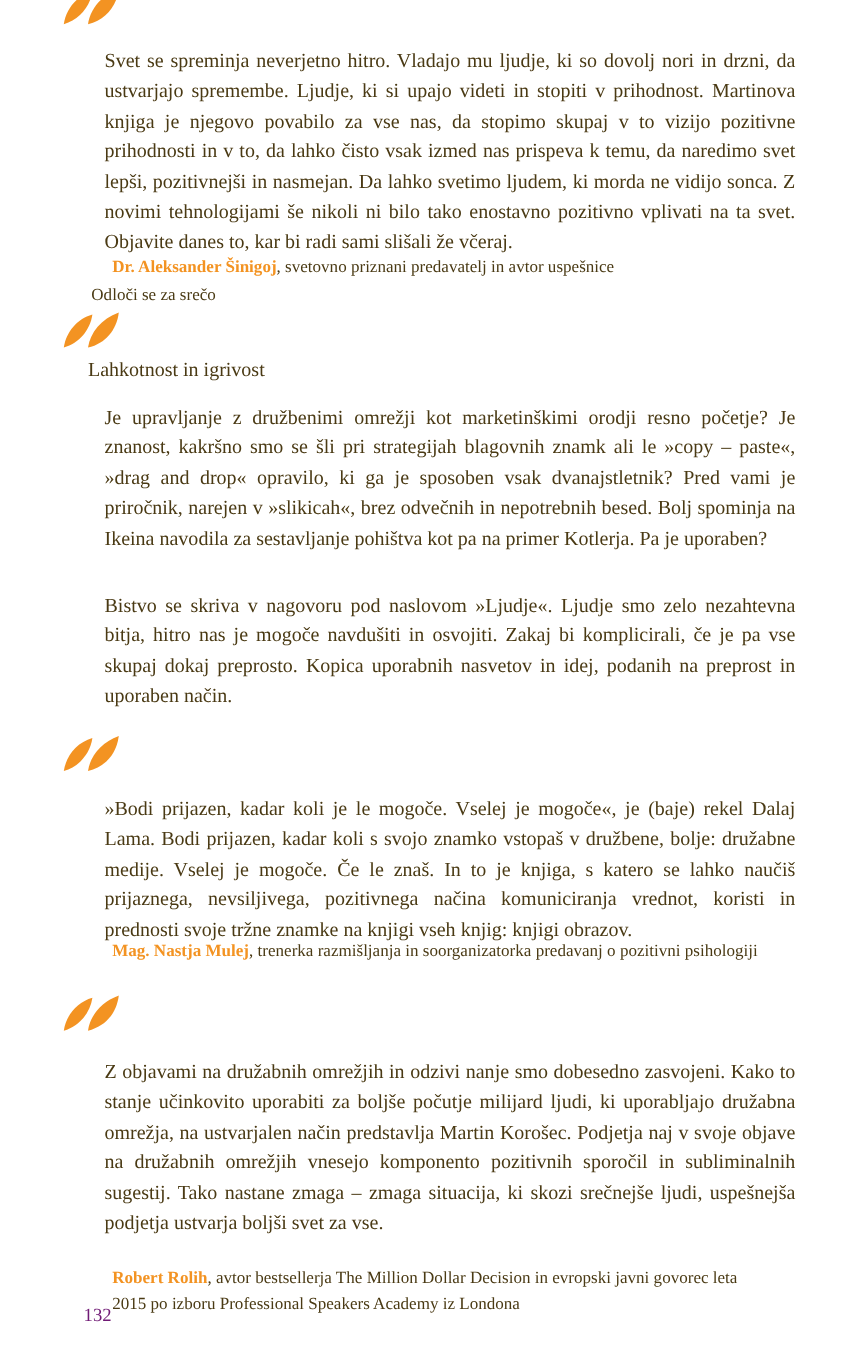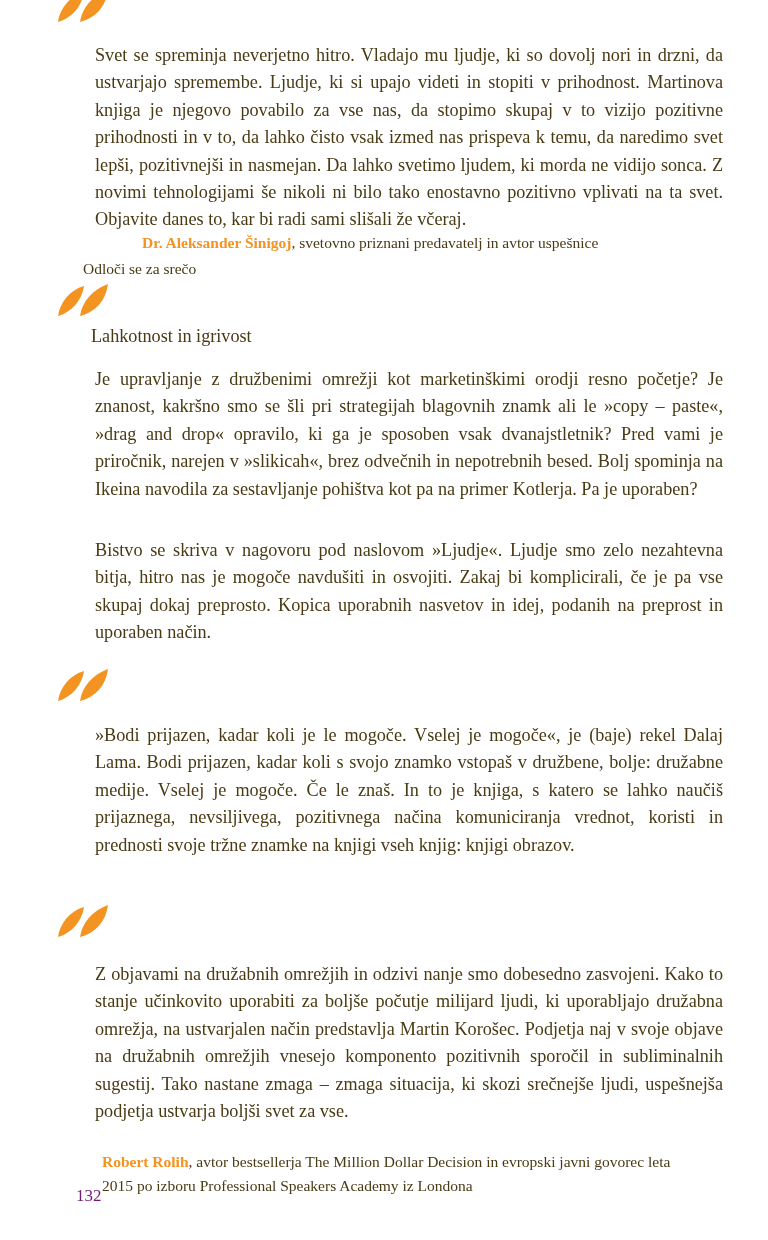--- a/index.html
+++ b/index.html
@@ -9,21 +9,21 @@
     color: #4a3a14;
   }
   .page { position: absolute; left: 0; top: 0; width: 768px; height: 1240px; }
   .quote-icon { position: absolute; left: 56px; width: 56px; height: 36px; }
   .quote-icon svg { width: 56px; height: 36px; display: block; }
   .para {
     position: absolute; left: 79px; width: 628px;
     font-size: 18.2px; line-height: 27.4px;
     text-align: justify; margin: 16px;
   }
-  .plain { position: absolute; left: 91px; width: 628px; font-size: 18.2px; line-height: 27.4px; margin: 0; }
+  .plain { position: absolute; left: 80px; width: 628px; font-size: 18.2px; line-height: 27.4px; margin: 0; }
   .attr {
     position: absolute; left: 102px; width: 600px;
     font-size: 15.5px; line-height: 24px; margin: 0;
   }
   .attr .name { color: #f39322; font-weight: bold; }
   .small-title { position: absolute; left: 83px; font-size: 15.5px; line-height: 22px; }
   .page-num { position: absolute; left: 76px; top: 1186px; font-size: 17px; color: #701a75; }
 </style>
 </head>
 <body>
@@ -31,21 +31,21 @@
 <div class="page">
 
   <div class="quote-icon" style="top:-12px;">
     <svg viewBox="0 0 56 36">
         <path d="M2 34 C4 20 14 8 28 4 C26 18 16 30 2 34Z" fill="#f39322"></path>
         <path d="M24 34 C26 20 36 8 52 2 C50 18 40 30 24 34Z" fill="#f39322"></path>
       </svg>
   </div>
 
   <p class="para" style="top:26px;">Svet se spreminja neverjetno hitro. Vladajo mu ljudje, ki so dovolj nori in drzni, da ustvarjajo spremembe. Ljudje, ki si upajo videti in stopiti v prihodnost. Martinova knjiga je njegovo povabilo za vse nas, da stopimo skupaj v to vizijo pozitivne prihodnosti in v to, da lahko čisto vsak izmed nas prispeva k temu, da naredimo svet lepši, pozitivnejši in nasmejan. Da lahko svetimo ljudem, ki morda ne vidijo sonca. Z novimi tehnologijami še nikoli ni bilo tako enostavno pozitivno vplivati na ta svet. Objavite danes to, kar bi radi sami slišali že včeraj.</p>
-  <p class="attr" style="top:231px;margin-left:40px;"><span class="name">Dr. Aleksander Šinigoj</span><span>, svetovno priznani predavatelj in avtor uspešnice</span></p>
+  <p class="attr" style="top:231px;"><span class="name">Dr. Aleksander Šinigoj</span><span>, svetovno priznani predavatelj in avtor uspešnice</span></p>
   <div class="small-title" style="top:258px;">Odloči se za srečo</div>
 
   <div class="quote-icon" style="top:282px;">
     <svg viewBox="0 0 56 36">
         <path d="M2 34 C4 20 14 8 28 4 C26 18 16 30 2 34Z" fill="#f39322"></path>
         <path d="M24 34 C26 20 36 8 52 2 C50 18 40 30 24 34Z" fill="#f39322"></path>
       </svg>
   </div>
 
   <div class="plain" style="top:323px;">Lahkotnost in igrivost</div>
@@ -53,20 +53,21 @@
   <p class="para" style="top:521px;">Bistvo se skriva v nagovoru pod naslovom »Ljudje«. Ljudje smo zelo nezahtevna bitja, hitro nas je mogoče navdušiti in osvojiti. Zakaj bi komplicirali, če je pa vse skupaj dokaj preprosto. Kopica uporabnih nasvetov in idej, podanih na preprost in uporaben način.</p>
 
   <div class="quote-icon" style="top:667px;">
     <svg viewBox="0 0 56 36">
         <path d="M2 34 C4 20 14 8 28 4 C26 18 16 30 2 34Z" fill="#f39322"></path>
         <path d="M24 34 C26 20 36 8 52 2 C50 18 40 30 24 34Z" fill="#f39322"></path>
       </svg>
   </div>
 
   <p class="para" style="top:706px;">»Bodi prijazen, kadar koli je le mogoče. Vselej je mogoče«, je (baje) rekel Dalaj Lama. Bodi prijazen, kadar koli s svojo znamko vstopaš v družbene, bolje: družabne medije. Vselej je mogoče. Če le znaš. In to je knjiga, s katero se lahko naučiš prijaznega, nevsiljivega, pozitivnega načina komuniciranja vrednot, koristi in prednosti svoje tržne znamke na knjigi vseh knjig: knjigi obrazov.</p>
+  <p class="attr" style="top:853px;"><span class="name">Mag. Nastja Mulej</span><span>, trenerka razmišljanja in soorganizatorka predavanj o pozitivni psihologiji</span></p>
 
   <div class="quote-icon" style="top:903px;">
     <svg viewBox="0 0 56 36">
         <path d="M2 34 C4 20 14 8 28 4 C26 18 16 30 2 34Z" fill="#f39322"></path>
         <path d="M24 34 C26 20 36 8 52 2 C50 18 40 30 24 34Z" fill="#f39322"></path>
       </svg>
   </div>
 
   <p class="para" style="top:945px;">Z objavami na družabnih omrežjih in odzivi nanje smo dobesedno zasvojeni. Kako to stanje učinkovito uporabiti za boljše počutje milijard ljudi, ki uporabljajo družabna omrežja, na ustvarjalen način predstavlja Martin Korošec. Podjetja naj v svoje objave na družabnih omrežjih vnesejo komponento pozitivnih sporočil in subliminalnih sugestij. Tako nastane zmaga – zmaga situacija, ki skozi srečnejše ljudi, uspešnejša podjetja ustvarja boljši svet za vse.</p>
   <p class="attr" style="top:1150px;"><span class="name">Robert Rolih</span><span>, avtor bestsellerja The Million Dollar Decision in evropski javni govorec leta 2015 po izboru Professional Speakers Academy iz Londona</span></p>

